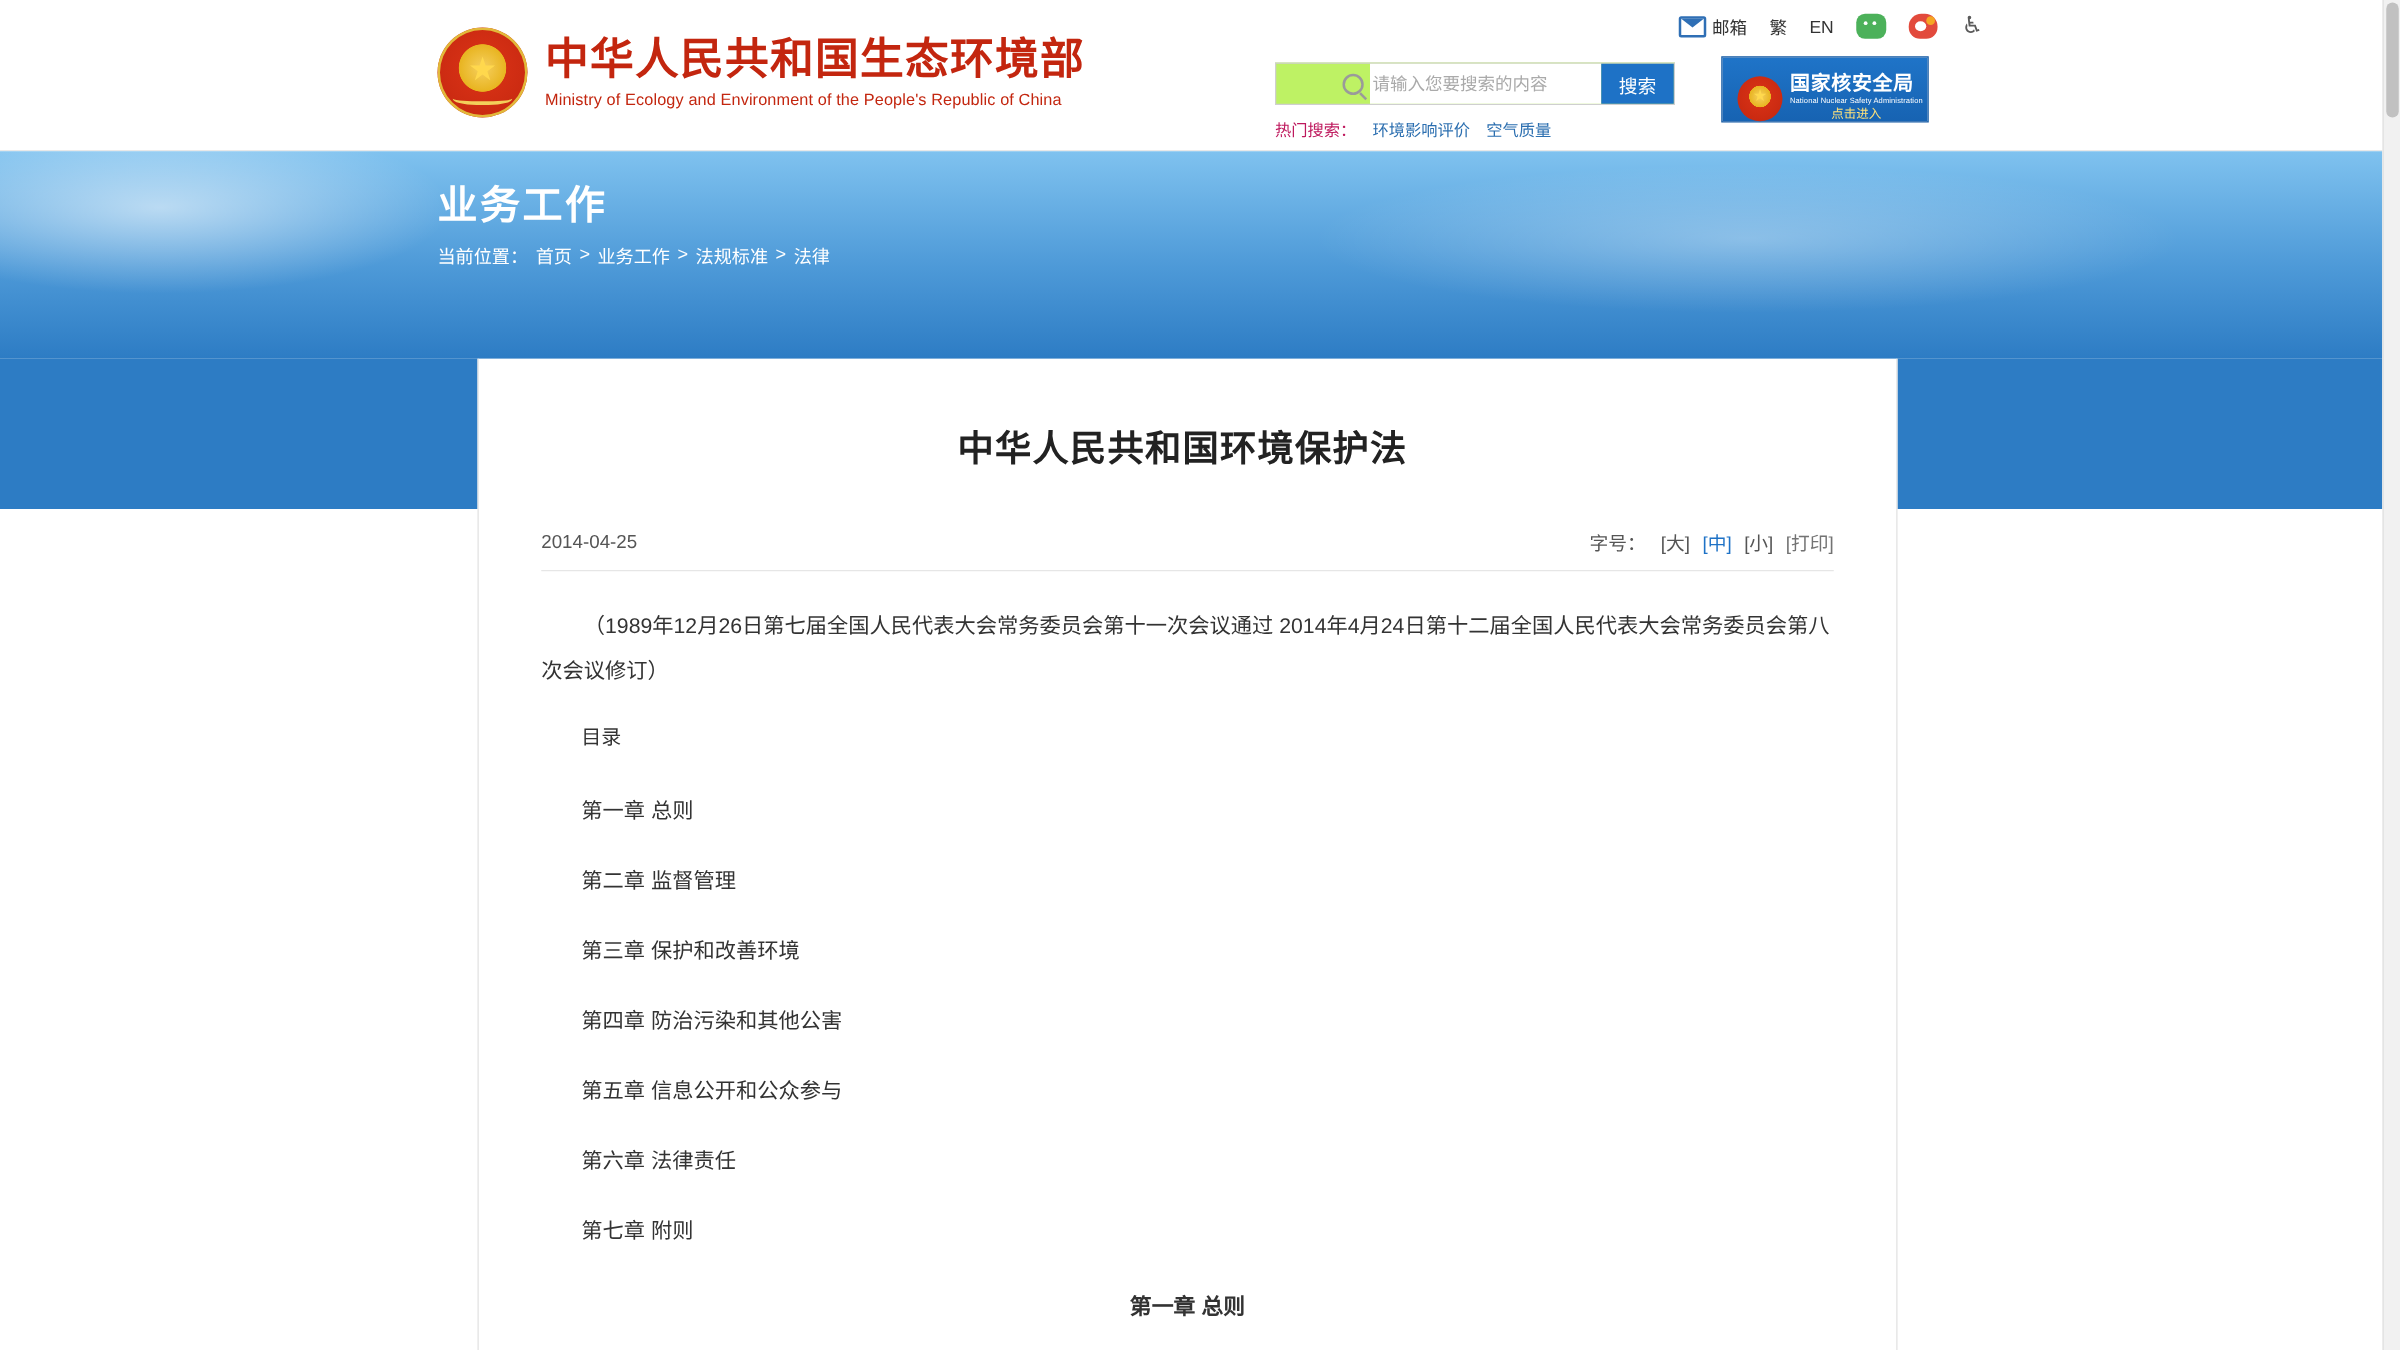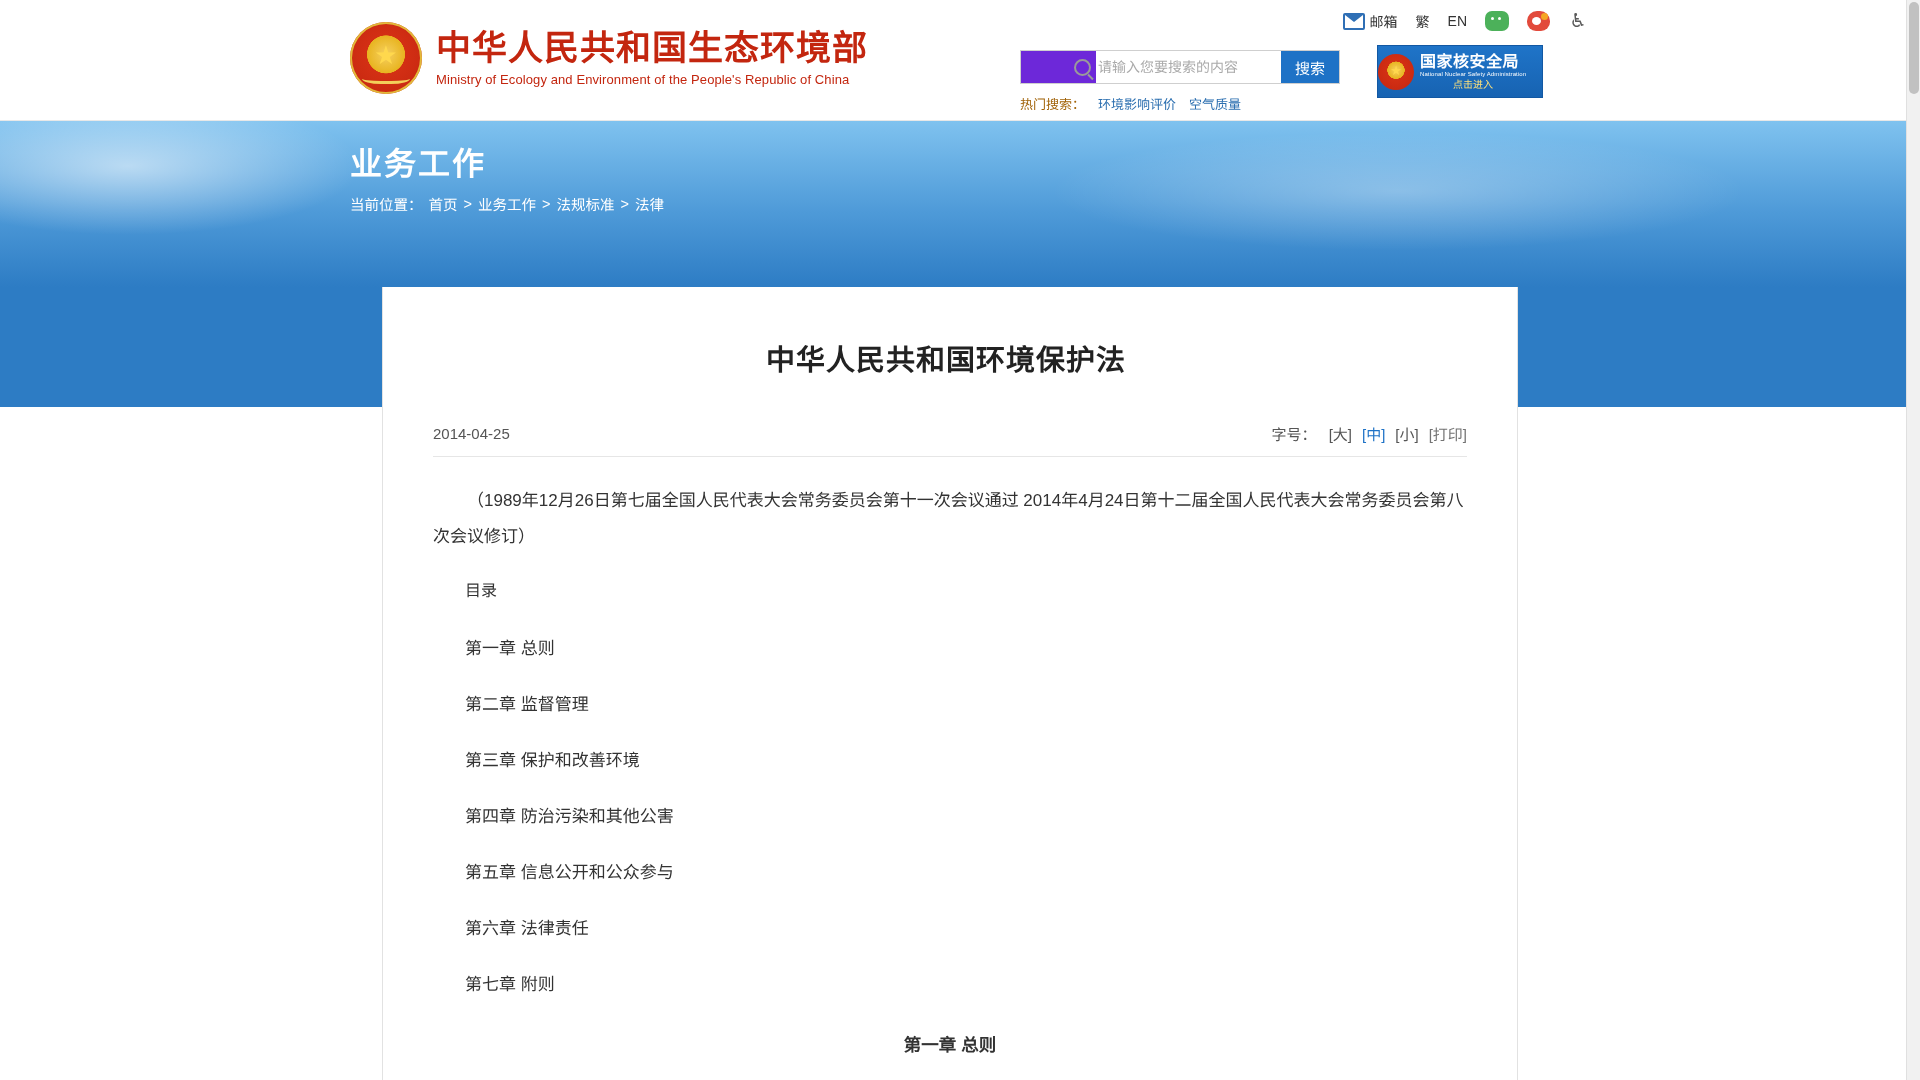--- a/index.html
+++ b/index.html
@@ -174,21 +174,21 @@
     position: absolute;
     left: 1020px;
     top: 50px;
   }
   .search-box {
     display: flex;
     align-items: stretch;
     height: 34px;
     width: 320px;
     border: 1px solid #cfcfcf;
-    background: #6d28d9;
+    background: #bef264;
     box-sizing: border-box;
     padding-left: 48px;
   }
   .search-icon-wrap {
     width: 40px;
     display: flex;
     align-items: center;
     justify-content: center;
     border-right: none;
   }
@@ -226,35 +226,35 @@
     font-family: "Liberation Sans", "DejaVu Sans", sans-serif;
   }
   .hot-row {
     margin-top: 10px;
     font-size: 13px;
     color: #555;
     display: flex;
     gap: 13px;
     align-items: center;
   }
-  .hot-label { color: #a16207; }
+  .hot-label { color: #be185d; }
   .hot-link { color: #2c6fb0; text-decoration: none; cursor: pointer; }
 
   
   .nuclear-badge {
     position: absolute;
     left: 1377px;
     top: 45px;
     width: 166px;
     height: 53px;
     background: linear-gradient(180deg, #1f74c8 0%, #1763b2 100%);
     border: 1px solid #1258a3;
     display: flex;
-    align-items: center;
-    padding: 0 0;
+    align-items: flex-end;
+    padding: 0 12px;
     box-sizing: border-box;
   }
   .nuclear-emblem {
     width: 36px; height: 36px;
     border-radius: 50%;
     background: radial-gradient(circle at 50% 45%, #f6d060 0%, #e8b420 32%, #d32f14 33%, #c3260f 100%);
     flex: none;
     position: relative;
   }
   .nuclear-emblem::before {

